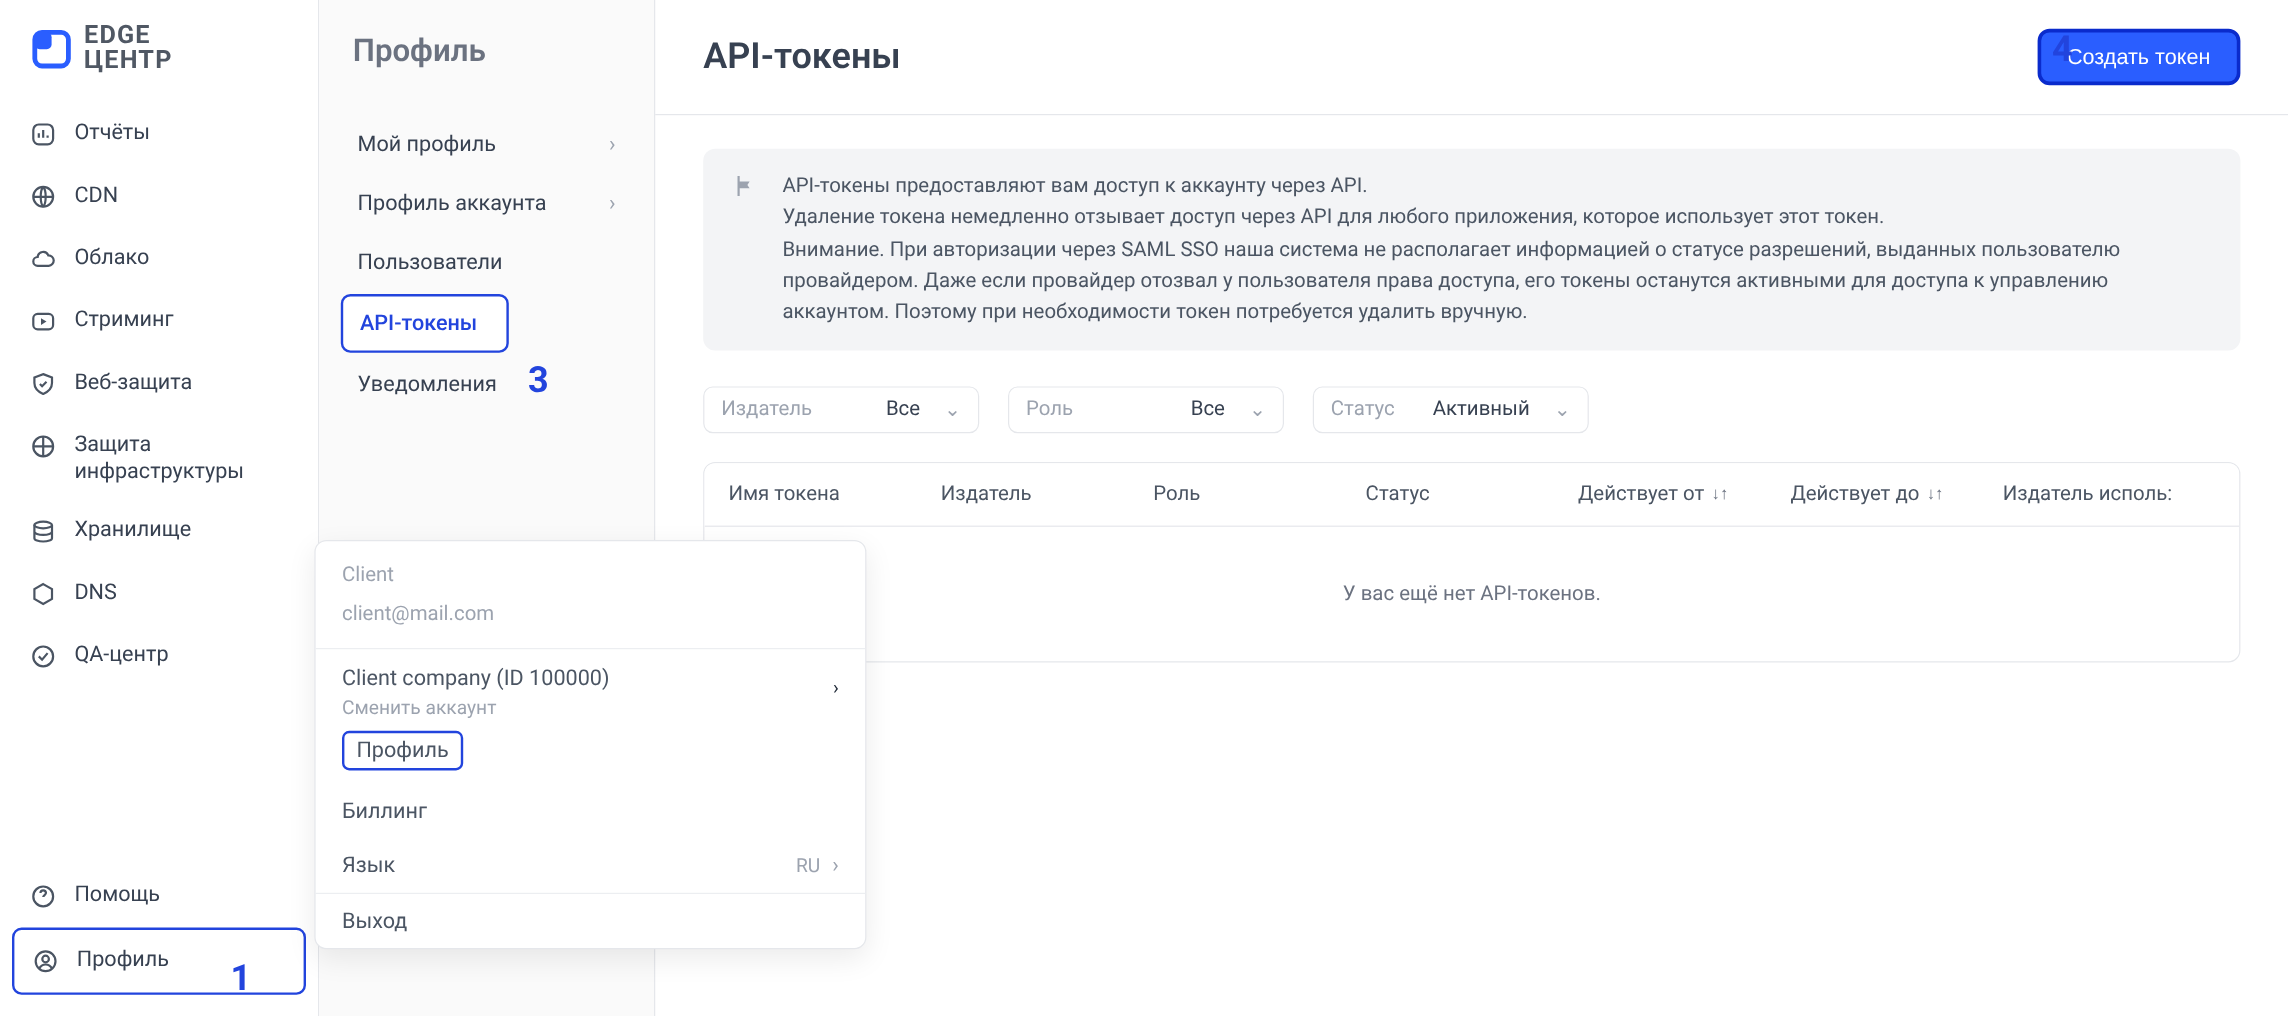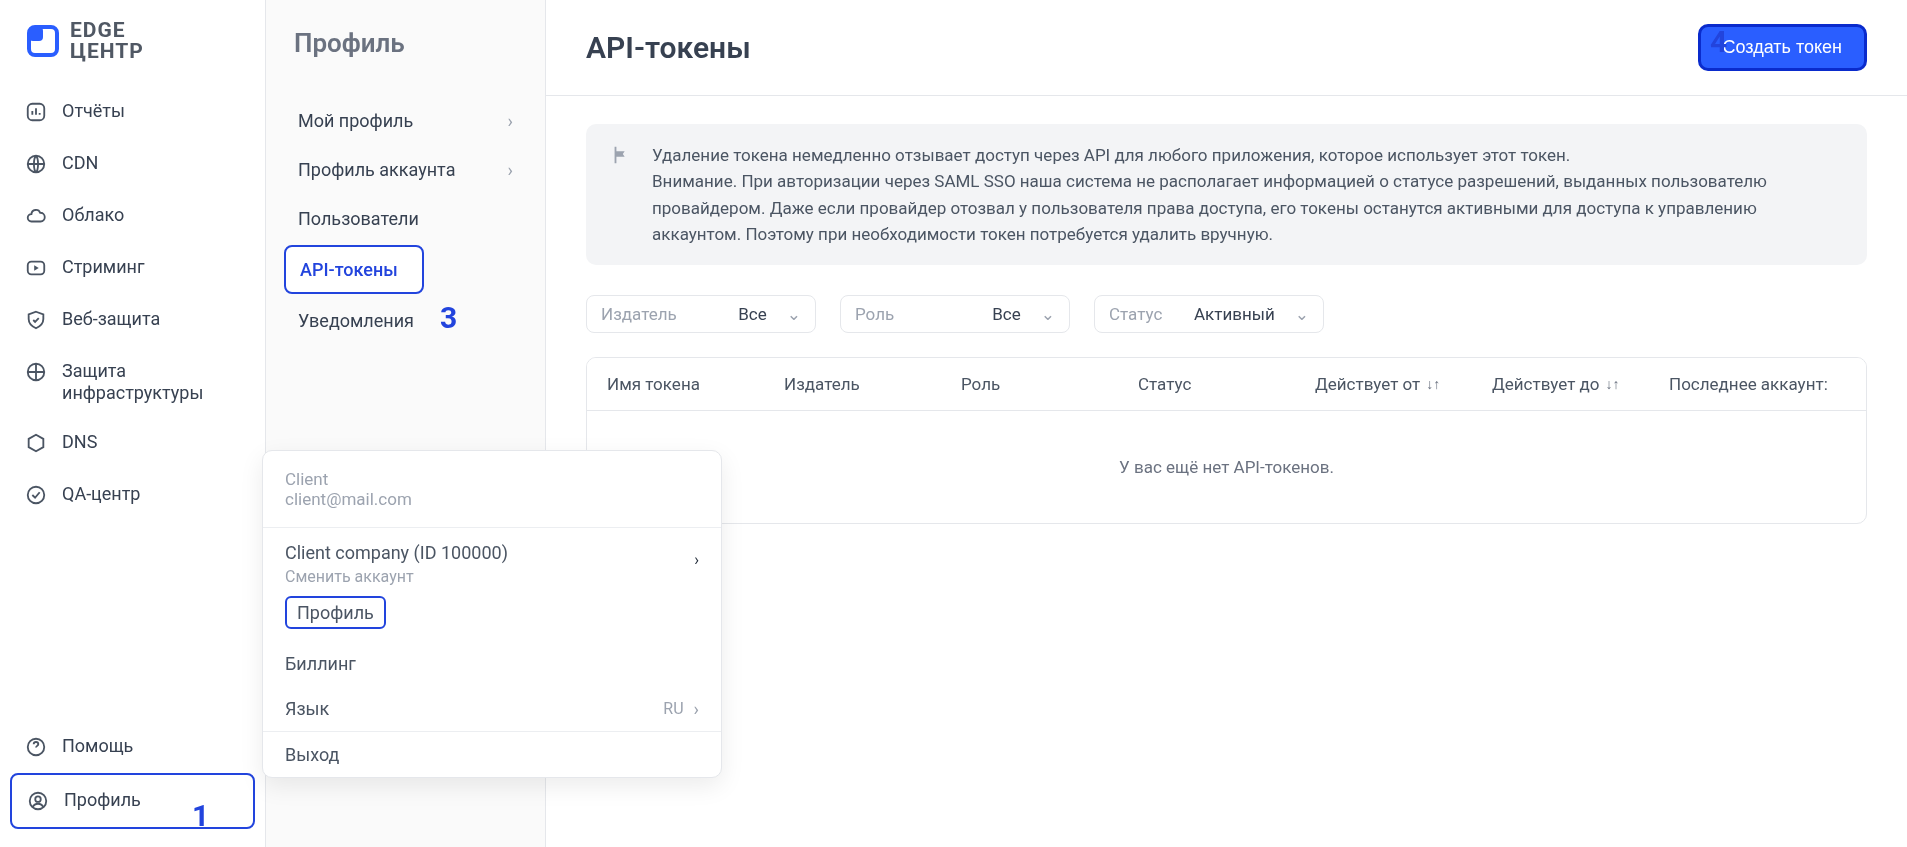--- a/index.html
+++ b/index.html
@@ -191,21 +191,21 @@
     width: 460px;
     background: #fff;
     border: 1px solid #e5e7eb;
     border-radius: 10px;
     box-shadow: 0 8px 24px rgba(0,0,0,0.08);
     z-index: 50;
   }
   .pop-section { padding: 18px 22px; }
   .pop-divider { border-top: 1px solid #eceef1; }
   .pop-client-name { color: #9ca3af; font-size: 17px; }
-  .pop-client-email { color: #9ca3af; font-size: 17px; margin-top: 0; }
+  .pop-client-email { color: #9ca3af; font-size: 17px; margin-top: 13px; }
   .pop-row {
     display: flex; align-items: center; justify-content: space-between;
     padding: 12px 22px;
     font-size: 18px;
     color: #4b5563;
     cursor: pointer;
   }
   .pop-row .meta { color:#9ca3af; font-size:16px; }
   .pop-row .chev { color:#9ca3af; }
   .pop-row.boxed span.boxed-inner {
@@ -288,20 +288,29 @@
             <circle cx="12" cy="12" r="9"></circle>
             <path d="M3 12h18M12 3v18"></path>
           </svg>
         </span>
       <span class="nav-label" style="white-space:pre-line;">Защита
 инфраструктуры</span>
     </li>
     <li class="nav-item">
       <span class="nav-icon">
           <svg width="22" height="22" viewBox="0 0 24 24" fill="none" stroke="currentColor" stroke-width="2">
+            <ellipse cx="12" cy="6" rx="8" ry="3"></ellipse>
+            <path d="M4 6v12c0 1.7 3.6 3 8 3s8-1.3 8-3V6M4 12c0 1.7 3.6 3 8 3s8-1.3 8-3"></path>
+          </svg>
+        </span>
+      <span>Хранилище</span>
+    </li>
+    <li class="nav-item">
+      <span class="nav-icon">
+          <svg width="22" height="22" viewBox="0 0 24 24" fill="none" stroke="currentColor" stroke-width="2">
             <path d="M12 3l8 4.5v9L12 21l-8-4.5v-9L12 3z"></path>
           </svg>
         </span>
       <span>DNS</span>
     </li>
     <li class="nav-item">
       <span class="nav-icon">
           <svg width="22" height="22" viewBox="0 0 24 24" fill="none" stroke="currentColor" stroke-width="2">
             <circle cx="12" cy="12" r="9"></circle>
             <path d="M8 12l3 3 5-6"></path>
@@ -366,20 +375,21 @@
   </header>
 
   <div class="content">
     <div class="notice">
       <span class="notice-icon">
         <svg width="22" height="22" viewBox="0 0 24 24" fill="currentColor">
             <path d="M5 3v18h2v-7h9l-2-3 2-3H7V3H5z"></path>
           </svg>
       </span>
       <div class="notice-text">
+        <p>API-токены предоставляют вам доступ к аккаунту через API.</p>
         <p>Удаление токена немедленно отзывает доступ через API для любого приложения, которое использует этот токен.</p>
         <p>Внимание. При авторизации через SAML SSO наша система не располагает информацией о статусе разрешений, выданных пользователю провайдером. Даже если провайдер отозвал у пользователя права доступа, его токены останутся активными для доступа к управлению аккаунтом. Поэтому при необходимости токен потребуется удалить вручную.</p>
       </div>
     </div>
 
     <div class="filters">
       <div class="filter">
         <span class="filter-label">Издатель</span>
         <span class="filter-value">Все</span>
         <span class="chev">⌄</span>
@@ -412,21 +422,21 @@
           </div>
         <div class="th sort">
             <span>Действует от</span>
             <span class="sort-icon">↓↑</span>
           </div>
         <div class="th sort">
             <span>Действует до</span>
             <span class="sort-icon">↓↑</span>
           </div>
         <div class="th">
-            <span>Последнее аккаунт:</span>
+            <span>Издатель исполь:</span>
           </div>
       </div>
       <div class="tbody-empty">У вас ещё нет API-токенов.</div>
     </div>
   </div>
 </main>
 
 <div class="popup">
   <div class="pop-section">
     <div class="pop-client-name">Client</div>

